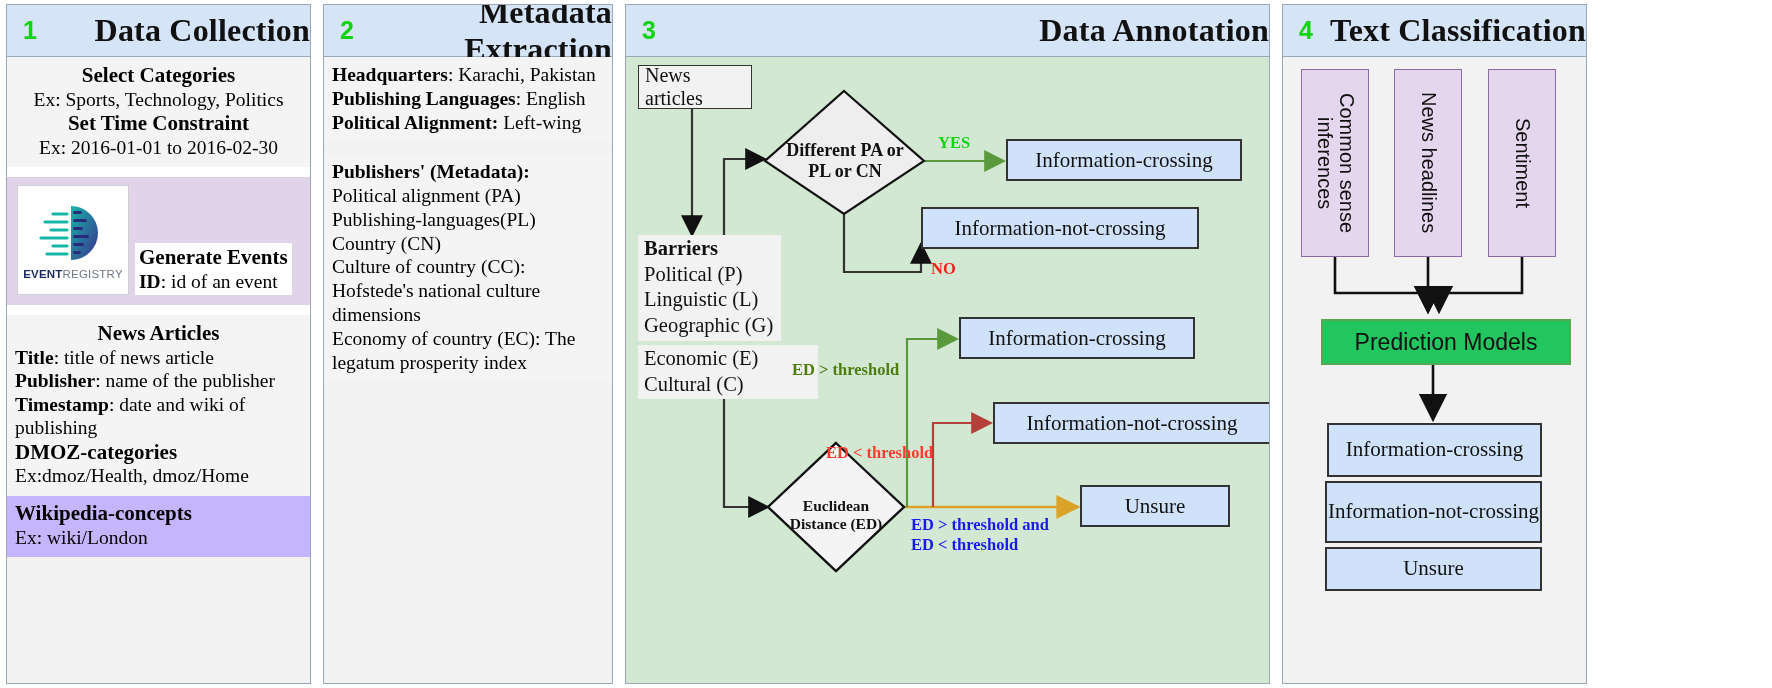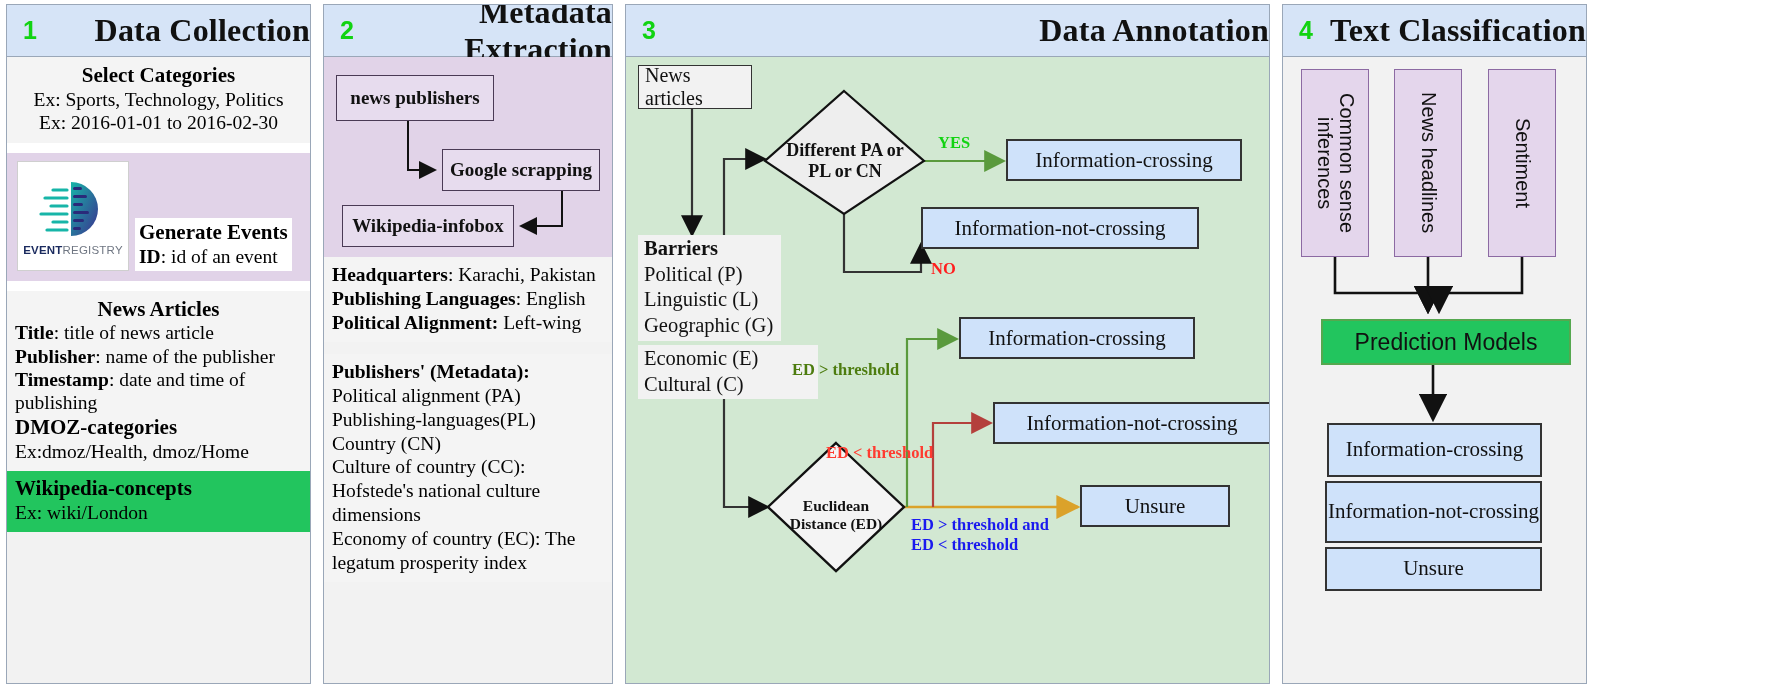--- a/index.html
+++ b/index.html
@@ -58,21 +58,21 @@
   .er-logo {
     width: 112px; height: 110px; background: #fff; border: 1px solid #cfcfcf;
     display: flex; flex-direction: column; align-items: center; justify-content: center;
   }
   .er-mark { width: 72px; height: 66px; }
   .er-word { font-family: "Liberation Sans", sans-serif; font-size: 11.5px; letter-spacing: .2px; margin-top: 2px; }
   .er-word b { color: #1a2a5e; font-weight: bold; }
   .er-word span { color: #6f7682; }
   .er-text { background: #ffffff; padding: 2px 4px; }
   .p1-news { background: #f4f4f4; padding: 6px 8px 8px; }
-  .p1-wiki { background: #22c55e; padding: 5px 8px 8px; }
+  .p1-wiki { background: #c4b5fd; padding: 5px 8px 8px; }
 
   
   #p2 { width: 290px; }
   .p2-flow { background: #e1d3e8; height: 200px; position: relative; }
   .fbox {
     position: absolute; background: #e7dcee; border: 1.6px solid #4a3a55;
     font-weight: bold; font-size: 19px; display: flex; align-items: center;
     justify-content: center; color: #111;
   }
   .p2-meta { background: #f4f4f4; padding: 6px 8px 8px; }
@@ -131,20 +131,21 @@
   <div class="panel" id="p1">
     <div class="panel-header">
       <span class="panel-num">1</span>
       <span class="panel-title">Data Collection</span>
     </div>
     <div class="panel-body">
 
       <div class="p1-block p1-white">
         <div class="ttl">Select Categories</div>
         <div class="txt">Ex: Sports, Technology, Politics</div>
+        <div class="ttl">Set Time Constraint</div>
         <div class="txt">Ex: 2016-01-01 to 2016-02-30</div>
       </div>
 
       <div class="p1-gap"></div>
 
       <div class="p1-purple">
         <div class="p1-er-row">
           <div class="er-logo">
             <svg class="er-mark" viewBox="0 0 72 66" style="position:relative">
               <defs>
@@ -179,55 +180,41 @@
           </div>
         </div>
       </div>
 
       <div class="p1-gap"></div>
 
       <div class="p1-news">
         <div class="ttl" style="text-align:center">News Articles</div>
         <div class="txt"><b>Title</b><span>: title of news article</span></div>
         <div class="txt"><b>Publisher</b><span>: name of the publisher</span></div>
-        <div class="txt"><b>Timestamp</b><span>: date and time of</span></div>
+        <div class="txt"><b>Timestamp</b><span>: date and wiki of</span></div>
         <div class="txt">publishing</div>
         <div class="ttl">DMOZ-categories</div>
         <div class="txt">Ex:dmoz/Health, dmoz/Home</div>
       </div>
 
       <div class="p1-wiki">
         <div class="ttl">Wikipedia-concepts</div>
         <div class="txt">Ex: wiki/London</div>
       </div>
 
     </div>
   </div>
 
   <div class="panel" id="p2">
     <div class="panel-header">
       <span class="panel-num">2</span>
       <span class="panel-title">Metadata Extraction</span>
     </div>
     <div class="panel-body">
 
-      <div class="p2-flow">
-        <div class="fbox" style="left:12px; top:18px; width:158px; height:46px;">news publishers</div>
-        <div class="fbox" style="left:118px; top:92px; width:158px; height:42px;">Google scrapping</div>
-        <div class="fbox" style="left:18px; top:148px; width:172px; height:42px;">Wikipedia-infobox</div>
-        <svg width="290" height="200">
-          <defs>
-            <marker id="ah-b" markerWidth="9" markerHeight="9" refX="8" refY="4.5" orient="auto">
-              <path d="M0,0 L9,4.5 L0,9 Z" fill="#111"></path>
-            </marker>
-          </defs>
-          <path d="M84,64 L84,113 L111,113" stroke="#111" stroke-width="2" fill="none" marker-end="url(#ah-b)"></path>
-          <path d="M238,134 L238,169 L197,169" stroke="#111" stroke-width="2" fill="none" marker-end="url(#ah-b)"></path>
-        </svg>
-      </div>
 
       <div class="p2-meta">
         <div><b>Headquarters</b><span>: Karachi, Pakistan</span></div>
         <div><b>Publishing Languages</b><span>: English</span></div>
         <div><b>Political Alignment:</b><span> Left-wing</span></div>
       </div>
 
       <div class="p2-pub">
         <div style="font-weight:bold">Publishers' (Metadata):</div>
         <div>Political alignment (PA)</div>

